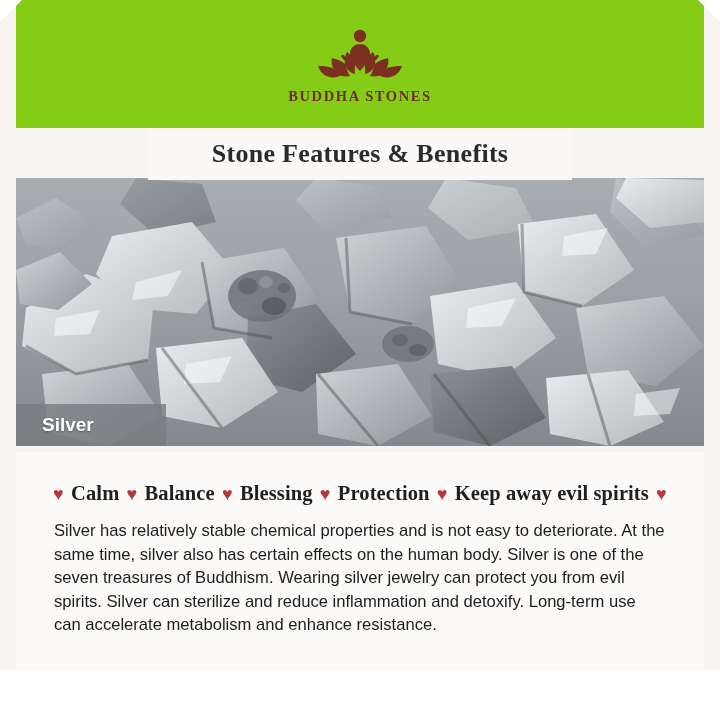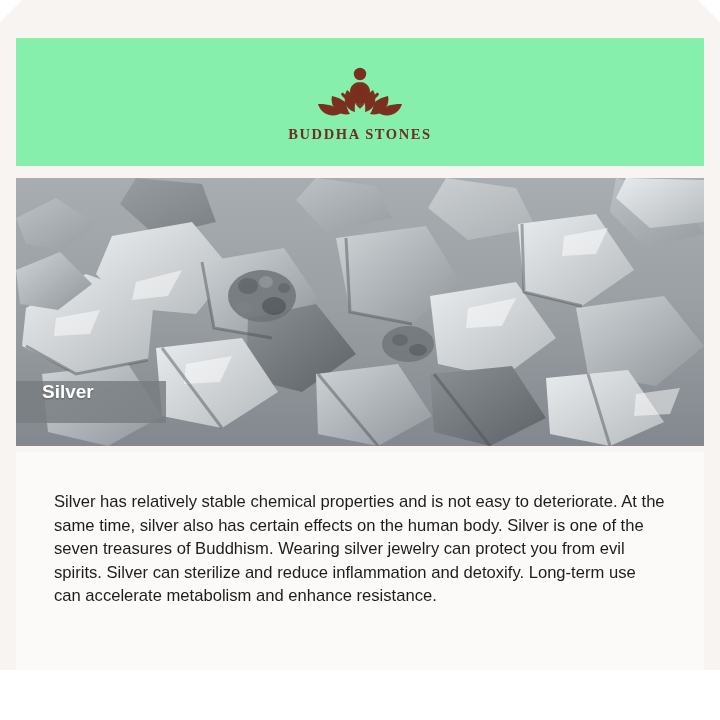--- a/index.html
+++ b/index.html
@@ -46,28 +46,27 @@
     bottom: 0; right: 0;
     border-bottom: 22px solid #ffffff;
     border-left: 22px solid transparent;
   }
 
   
   .brand {
     position: absolute;
     top: 0; left: 0; right: 0;
     height: 128px;
-    background: #86efac;
+    background: #84cc16;
     display: flex;
     flex-direction: column;
     align-items: center;
     justify-content: flex-start;
     padding-top: 22px;
     box-sizing: border-box;
-    margin-top: 38px;
   }
   .logo-mark {
     width: 150px;
     height: 62px;
     display: block;
   }
   .brand-name {
     margin-top: 4px;
     font-size: 14.5px;
     letter-spacing: 1.6px;
@@ -106,25 +105,26 @@
     height: 268px;
     overflow: hidden;
     background: #8f959a;
   }
   .photo svg { display: block; width: 100%; height: 100%; }
 
   
   .stone-label {
     position: absolute;
     left: 16px;
-    top: 381px;
+    top: 404px;
     width: 150px;
     height: 42px;
     background: rgba(120,124,128,0.82);
     display: flex;
+    align-items: center;
     z-index: 3;
   }
   .stone-label span {
     color: #ffffff;
     font-size: 19px;
     font-weight: bold;
     padding-left: 26px;
     font-family: "Liberation Sans", sans-serif;
     text-shadow: 0 1px 2px rgba(0,0,0,.35);
   }
@@ -203,20 +203,23 @@
           <path d="M103 36c1.2 5-.4 10.6-4 14.2-3.6 3.6-9 5-14 3.8 2.2-3.4 3.6-7.6 4-11.6 4.4-3.2 9.4-5.4 14-6.4z"></path>
 
           <path d="M33 44c1.4 5 5.4 9.2 10.4 10.8 5 1.6 10.8.4 14.6-3-4-1-8-3.2-11-6-4.6-1.4-9.6-2-14-1.8z"></path>
           <path d="M117 44c-1.4 5-5.4 9.2-10.4 10.8-5 1.6-10.8.4-14.6-3 4-1 8-3.2 11-6 4.6-1.4 9.6-2 14-1.8z"></path>
         </g>
       </svg>
     </span>
     <div class="brand-name">BUDDHA STONES</div>
   </div>
 
+  <div class="title-band">
+    <span class="title-text">Stone Features &amp; Benefits</span>
+  </div>
 
   <div class="photo">
     <svg viewBox="0 0 688 268" preserveAspectRatio="none" xmlns="http://www.w3.org/2000/svg">
       <defs>
         <linearGradient id="bgGrad" x1="0" y1="0" x2="0" y2="1">
           <stop offset="0%" stop-color="#a8adb1"></stop>
           <stop offset="45%" stop-color="#9aa0a4"></stop>
           <stop offset="100%" stop-color="#82888d"></stop>
         </linearGradient>
         <linearGradient id="rockLight" x1="0" y1="0" x2="1" y2="1">
@@ -294,20 +297,21 @@
 
       <rect width="688" height="268" fill="url(#vg)" opacity="0"></rect>
     </svg>
   </div>
 
   <div class="stone-label">
     <span>Silver</span>
   </div>
 
   <div class="panel">
+    <div class="keywords"><span class="heart">♥</span><span> Calm </span><span class="heart">♥</span><span> Balance </span><span class="heart">♥</span><span> Blessing </span><span class="heart">♥</span><span> Protection </span><span class="heart">♥</span><span> Keep away evil spirits </span><span class="heart">♥</span></div>
     <p class="body-copy">Silver has relatively stable chemical properties and is not easy to deteriorate. At the same time, silver also has certain effects on the human body. Silver is one of the seven treasures of Buddhism. Wearing silver jewelry can protect you from evil spirits. Silver can sterilize and reduce inflammation and detoxify. Long-term use can accelerate metabolism and enhance resistance.</p>
   </div>
 
   <div class="side-strip-l"></div>
   <div class="side-strip-r"></div>
   <div class="bottom-strip"></div>
 
   <span class="notch notch-tl"></span>
   <span class="notch notch-tr"></span>
   <span class="notch notch-bl"></span>

